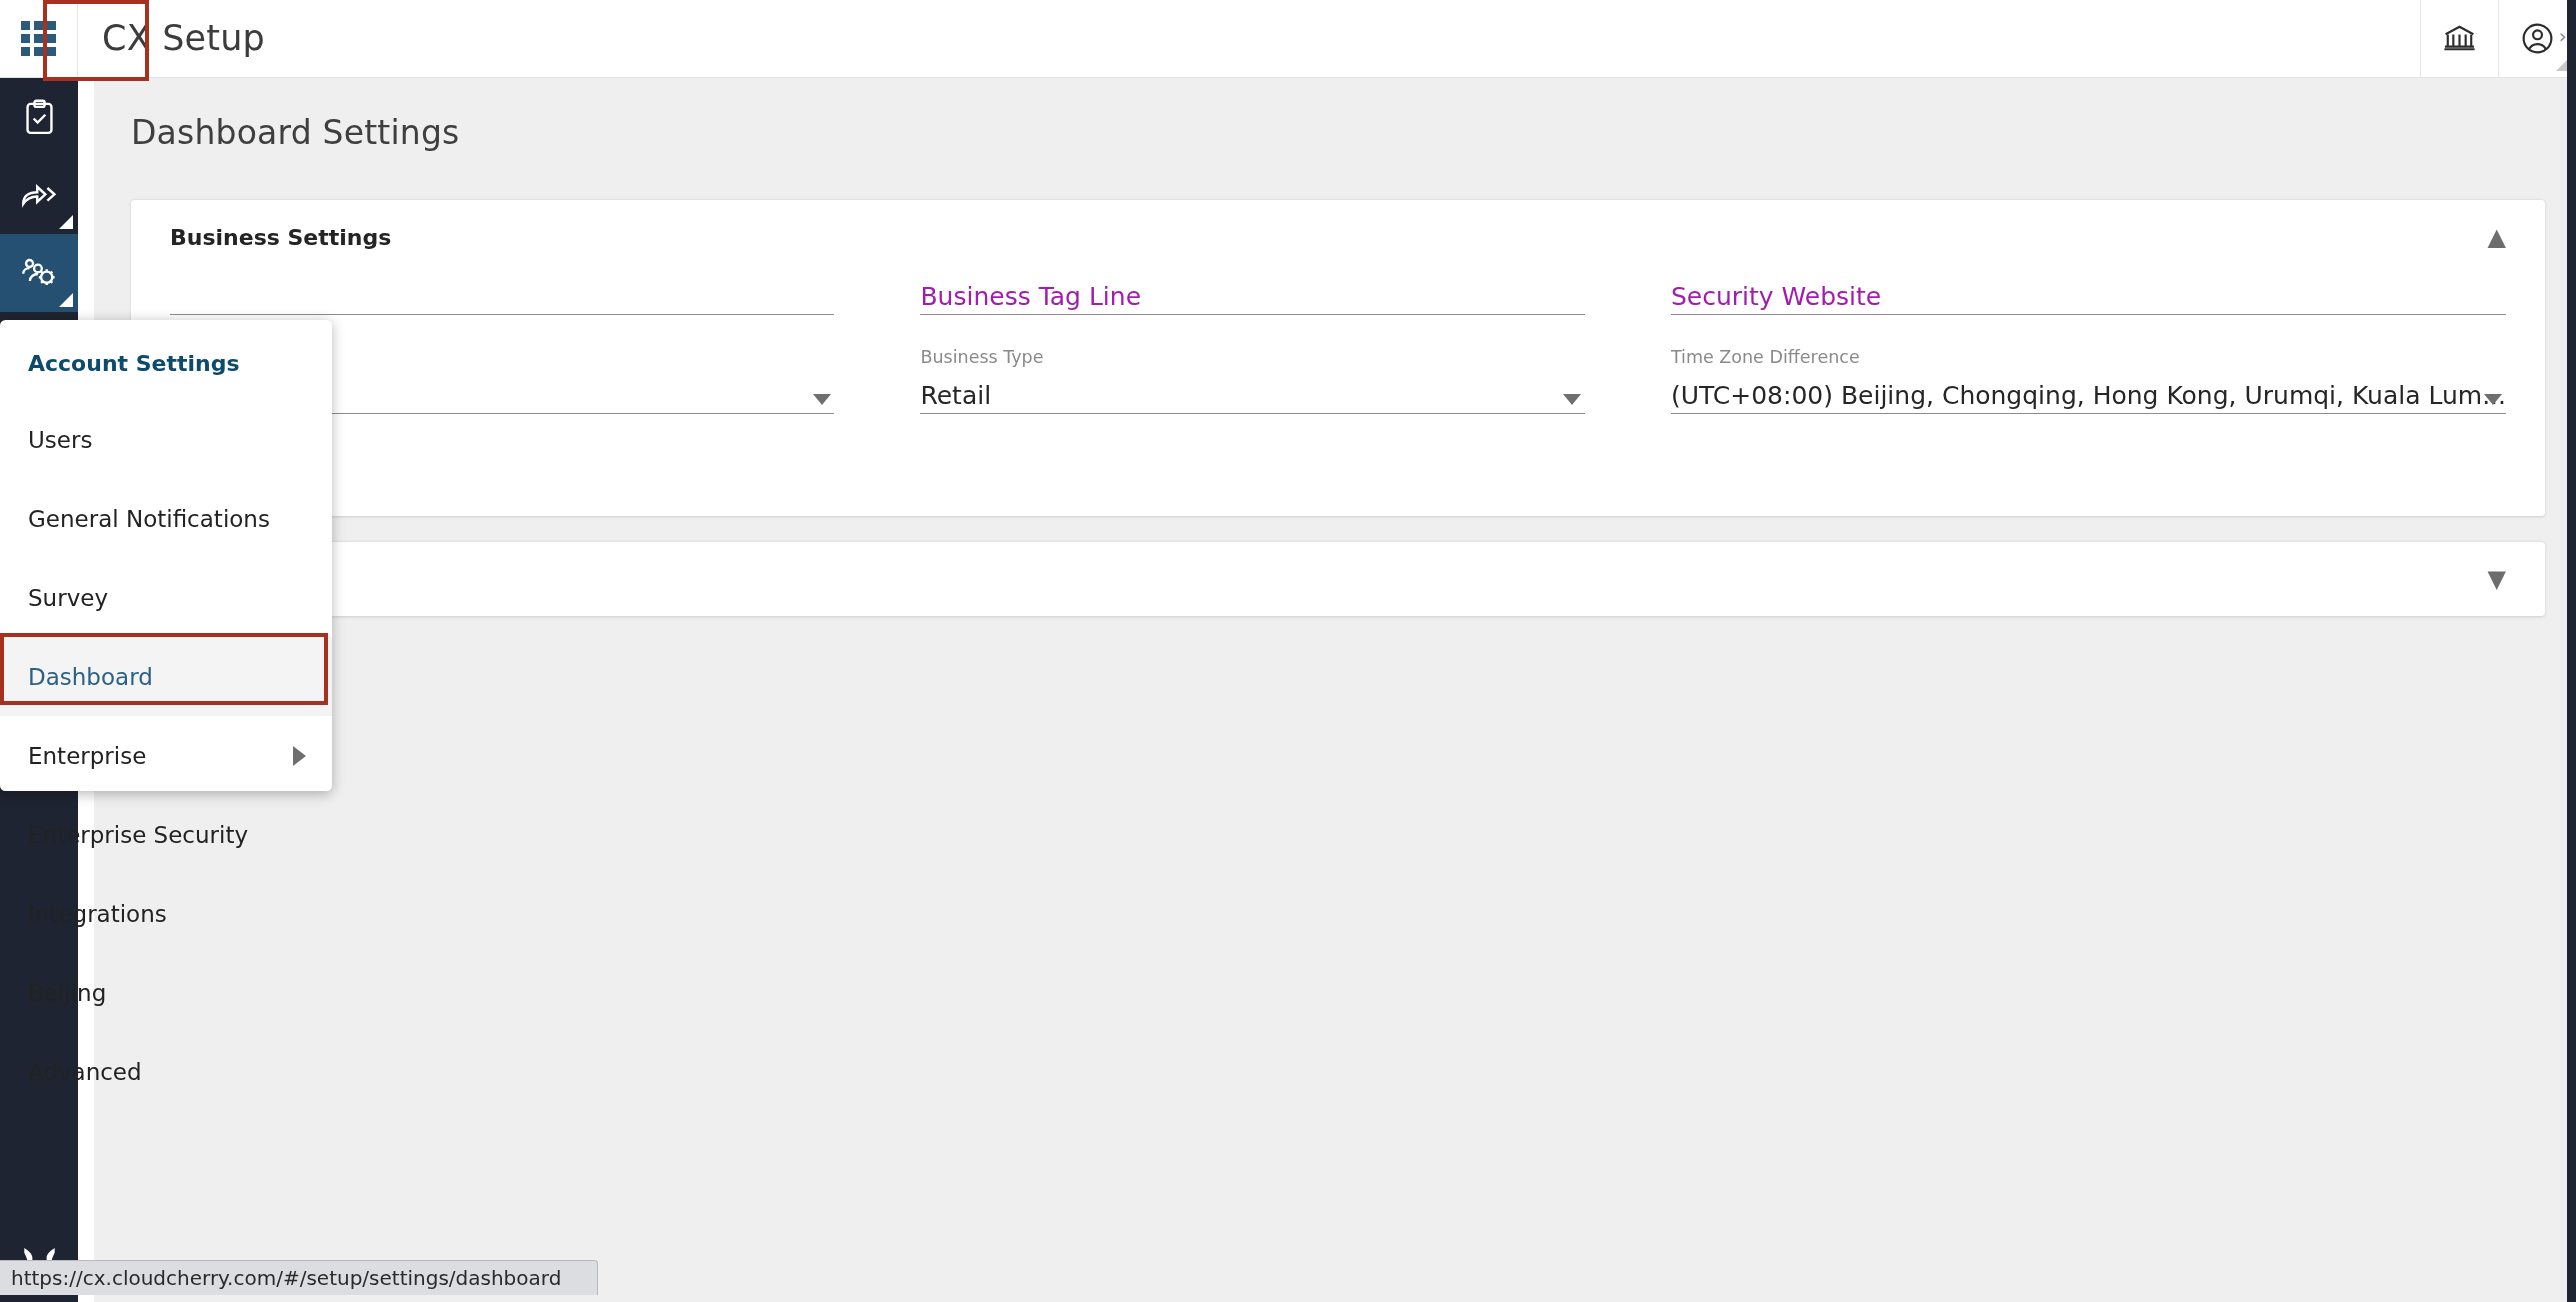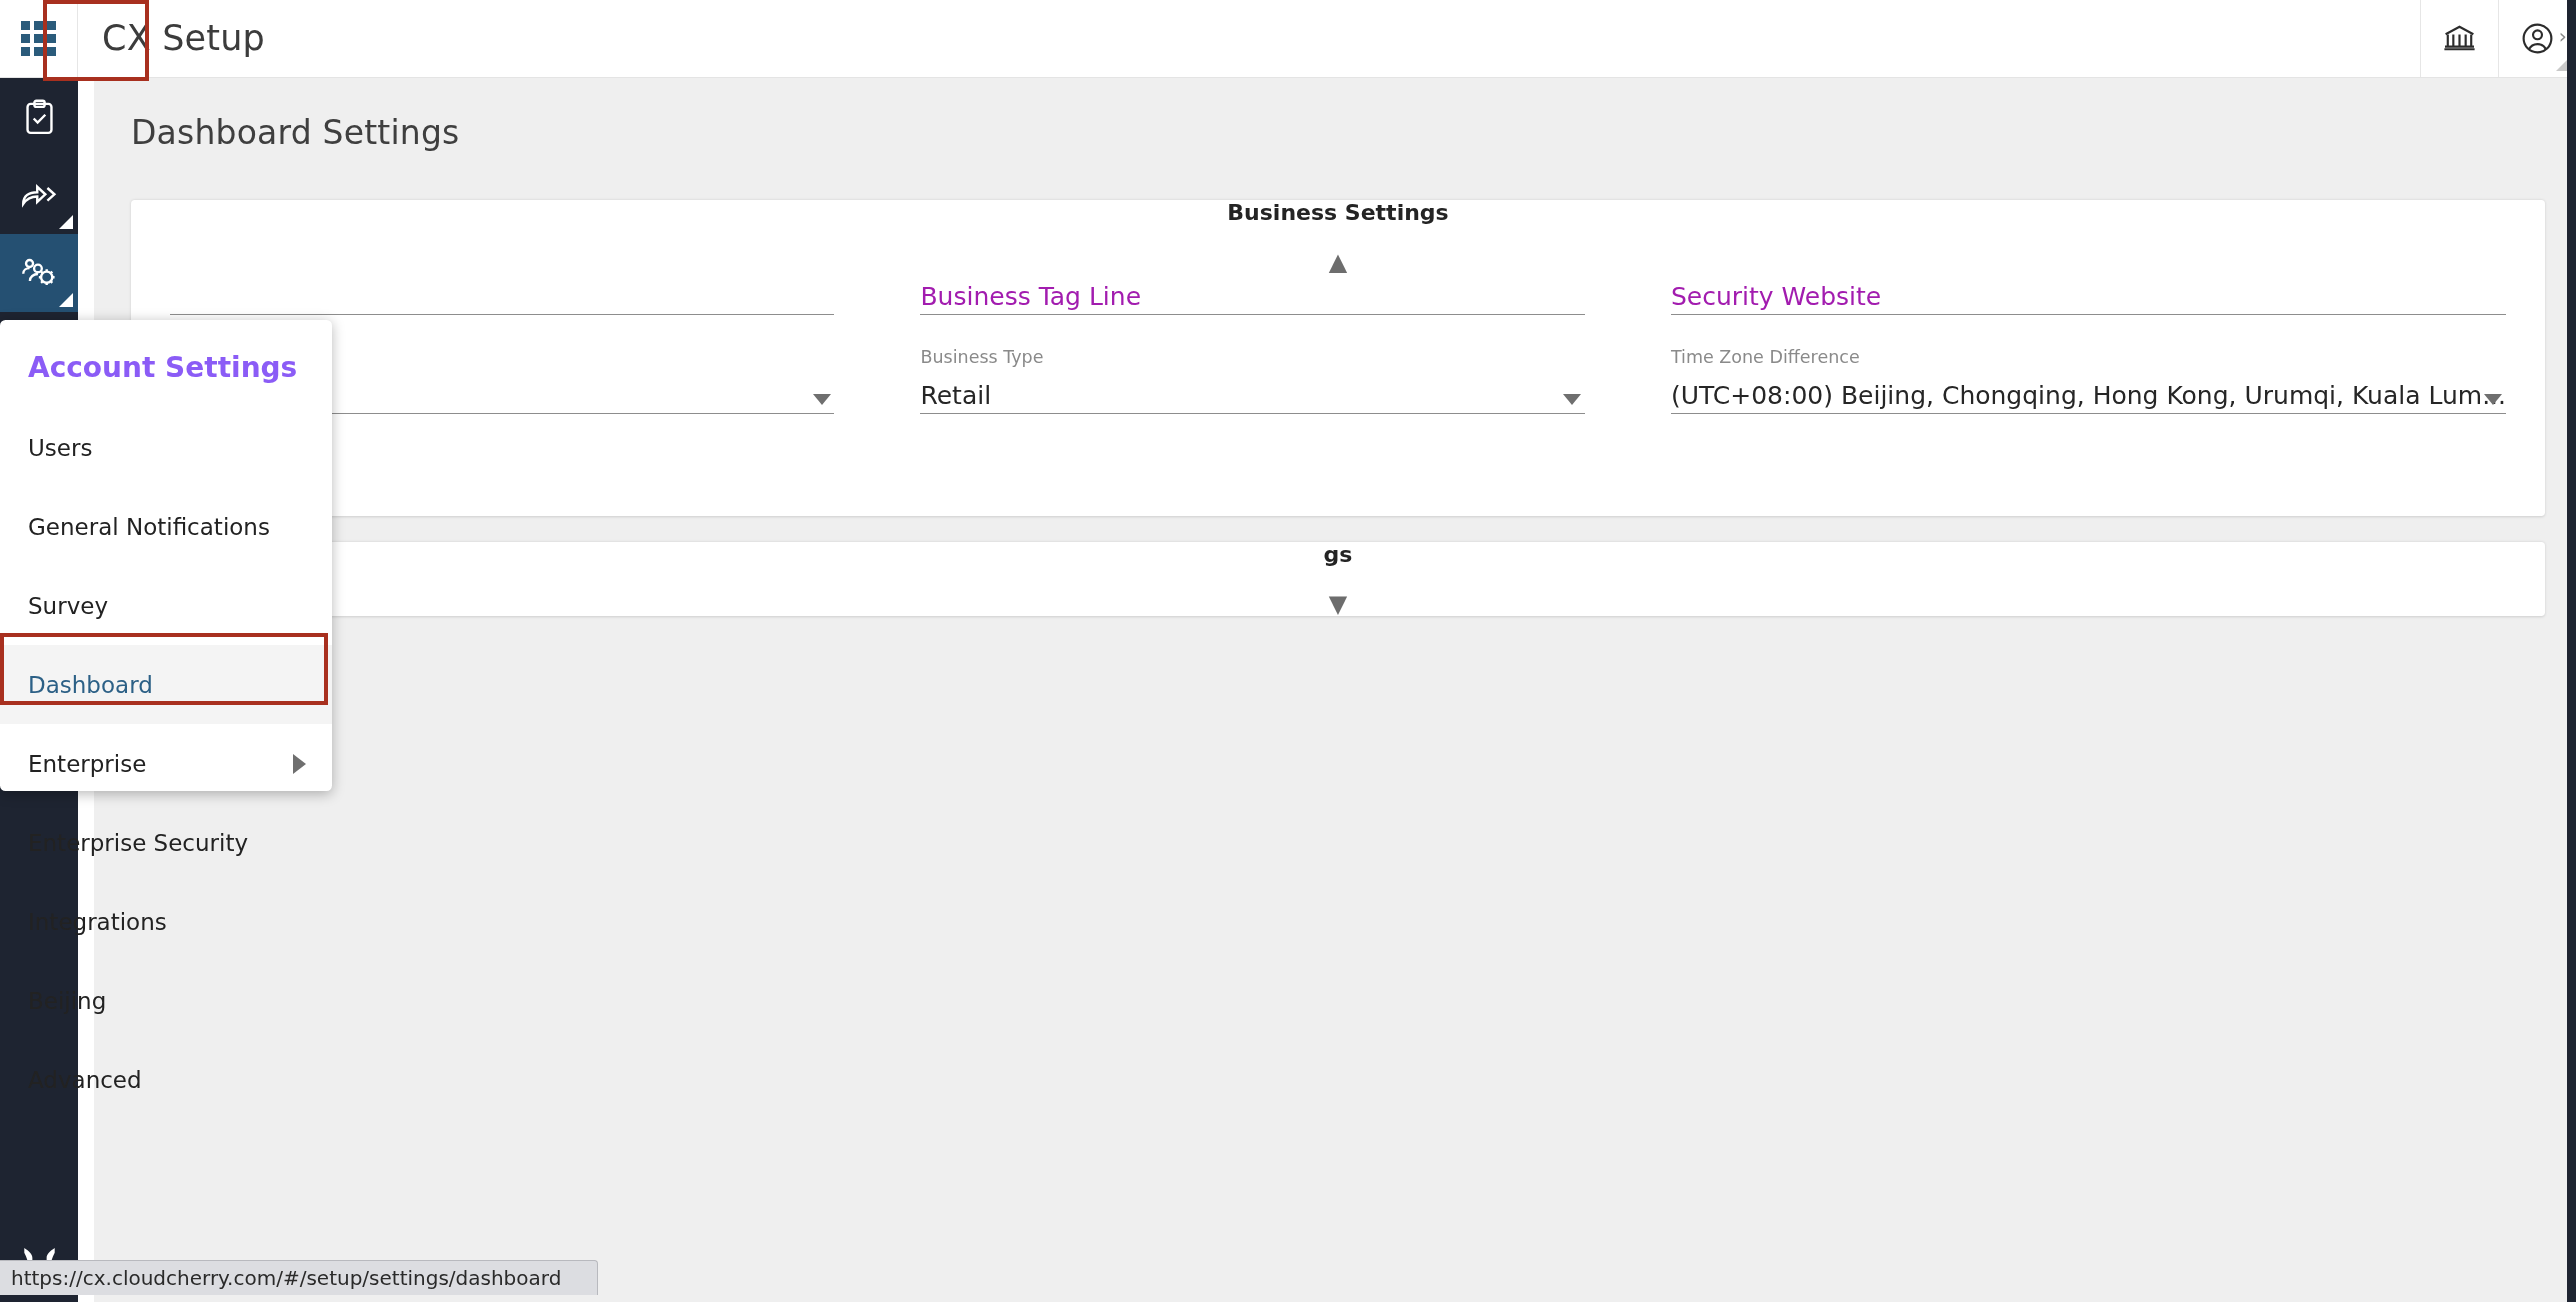--- a/index.html
+++ b/index.html
@@ -89,21 +89,21 @@
 
   .card {
     position: relative; margin: 0 37px; background: #ffffff;
     border-radius: 3.7px; box-shadow: 0 0.9px 2.8px rgba(0,0,0,0.14);
   }
   #card-business { margin-top: 48px; height: 316px; }
   #card-second { margin-top: 26px; height: 74px; }
 
   .card-head {
     display: flex; align-items: center; justify-content: space-between;
-    padding: 0 39px; height: 74px; flex-direction: column;
+    padding: 0 39px; height: 74px;
   }
   .card-head-title { font-size: 22px; font-weight: 700; color: #242424; }
   .chev { color: #6d6d6d; font-size: 24px; line-height: 1; }
 
   .form-grid {
     display: grid; grid-template-columns: repeat(3, 1fr);
     column-gap: 86px; padding: 0 39px;
   }
   .field { margin-bottom: 32px; }
   .field-label-small {
@@ -131,21 +131,21 @@
   }
 
   
   .flyout {
     position: absolute; left: 0; top: 320px; width: 332px; height: 471px;
     background: #ffffff; border-radius: 5.5px;
     box-shadow: 0 2.8px 13px rgba(0,0,0,0.28); z-index: 50;
     padding-top: 7.4px;
   }
   .flyout-head {
-    font-size: 28px; font-weight: 700; color: #8b5cf6;
+    font-size: 22px; font-weight: 700; color: #0c4a6e;
     padding: 24px 0 24px 28px;
   }
   .flyout-item {
     position: relative; height: 79px; display: flex; align-items: center;
     padding-left: 28px; font-size: 23px; color: #222222; cursor: pointer;
   }
   .flyout-item.selected {
     background: #f4f4f4; color: #2c6086;
   }
   .flyout-item .sub-arrow {

